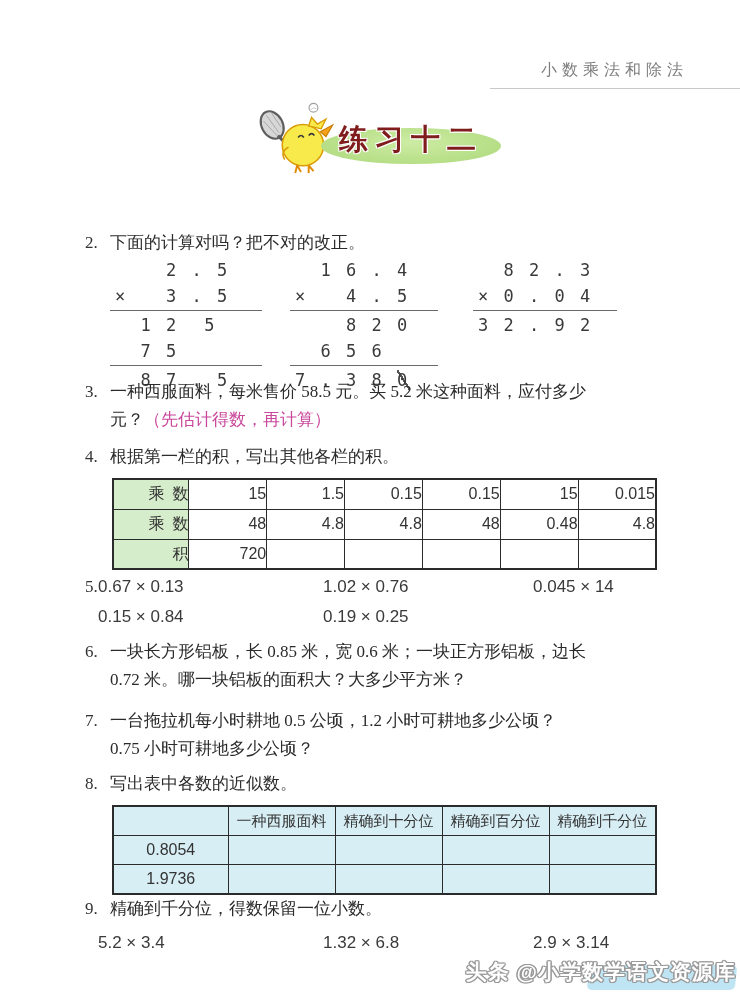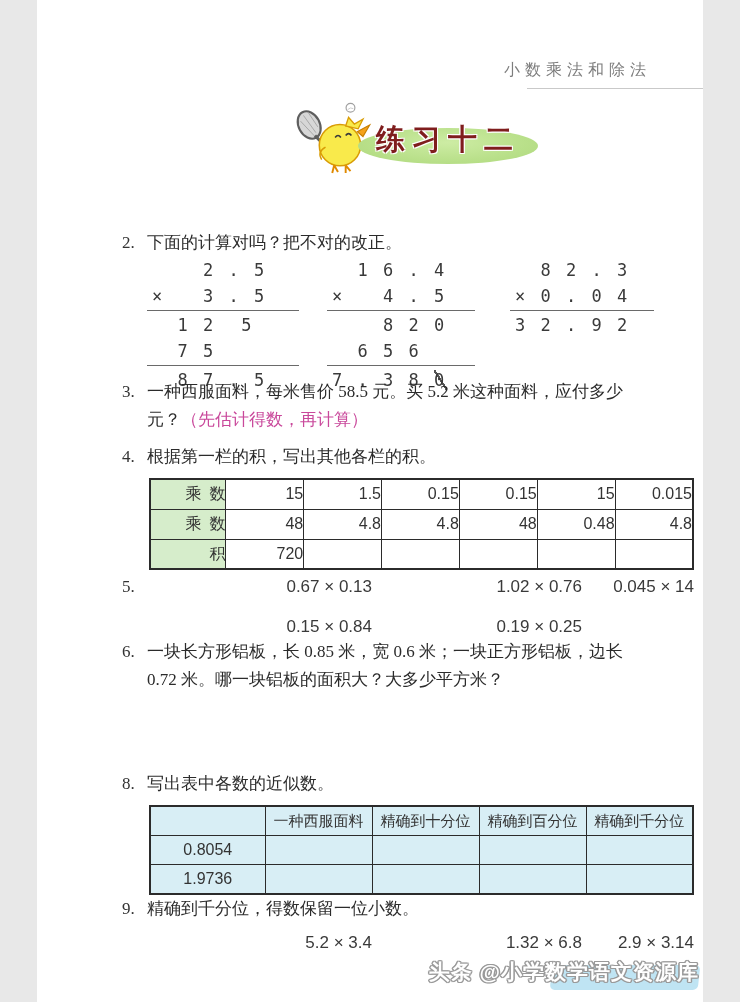--- a/index.html
+++ b/index.html
@@ -1,18 +1,18 @@
 <!DOCTYPE html>
 <html><head>
 <meta charset="utf-8">
 <style>
   * { box-sizing: border-box; margin: 0; padding: 0; }
   body { background: #e8e8e8; font-family: "Liberation Serif", serif; }
   .page {
-    position: relative; width: 666px; height: 1002px;
+    position: relative; width: 740px; height: 1002px;
     background: #ffffff; overflow: hidden; margin: 0 auto;
     color: #2e2e2e;
   }
   
   .chapter { position: absolute; top: 60px; right: 52px; font-size: 16px;
     letter-spacing: 5px; color: #7d7d7d; }
   .header-rule { position: absolute; top: 88px; left: 490px; right: 0;
     height: 1px; background: #c9c9c9; }
   
   .title-wrap { position: absolute; top: 100px; left: 253px; width: 250px; height: 72px; }
@@ -23,22 +23,22 @@
     text-shadow: -1px -1px 0 #fff, 1px -1px 0 #fff, -1px 1px 0 #fff, 1px 1px 0 #fff; }
   .chick { position: absolute; left: 0; top: 0; }
   
   .problem { position: absolute; left: 85px; width: 572px; font-size: 17px; line-height: 28px; }
   .pnum { display: inline-block; width: 25px; vertical-align: top;
     font-family: "Liberation Serif", serif; color: #333; }
   .ptext { color: #2b2b2b; }
   .cont { padding-left: 25px; }
   .expr { font-family: "Liberation Sans", sans-serif; font-size: 17px; color: #3a3a3a; }
   .row4 { margin-left: 25px; display: flex; justify-content: space-between; width: 546px; }
-  .grid3 { margin-left: 25px; display: grid; grid-template-columns: 225px 210px 1fr;
-    row-gap: 12px; text-align: right; }
+  .grid3 { margin-left: 13px; display: grid; grid-template-columns: 225px 210px 1fr;
+    row-gap: 2px; }
   .hint { color: #c9489b; }
   
   .calcs { position: relative; height: 125px; margin-top: 0; }
   .vcalc { position: absolute; top: 0; }
   .crow { font-family: "DejaVu Sans Mono", monospace; font-size: 17px; line-height: 26px;
     letter-spacing: 2.5px; color: #3a3a3a; white-space: pre; padding-left: 5px; }
   .hline { height: 0; border-top: 1.5px solid #6a6a6a; margin: 1px 0; }
   .struck { background: linear-gradient(to top right, transparent 45%, #555 45%, #555 55%, transparent 55%); }
   
   table { border-collapse: collapse; margin-left: 27px; margin-top: 7px;
@@ -174,20 +174,24 @@
       <span class="expr">0.15 × 0.84</span>
       <span class="expr">0.19 × 0.25</span>
     </div>
   </div>
 
   <div class="problem" style="top:638px">
     <span class="pnum">6.</span><span class="ptext">一块长方形铝板，长 0.85 米，宽 0.6 米；一块正方形铝板，边长</span>
     <div class="cont"><span class="ptext">0.72 米。哪一块铝板的面积大？大多少平方米？</span></div>
   </div>
 
+  <div class="problem" style="top:707px">
+    <span class="pnum">7.</span><span class="ptext">一台拖拉机每小时耕地 0.5 公顷，1.2 小时可耕地多少公顷？</span>
+    <div class="cont"><span class="ptext">0.75 小时可耕地多少公顷？</span></div>
+  </div>
 
   <div class="problem" style="top:770px">
     <span class="pnum">8.</span><span class="ptext">写出表中各数的近似数。</span>
     <table class="tbl8">
       <tbody>
           <tr>
         <td class="c0"></td>
         <td class="ch">一种西服面料</td>
         <td class="ch">精确到十分位</td>
         <td class="ch">精确到百分位</td>

